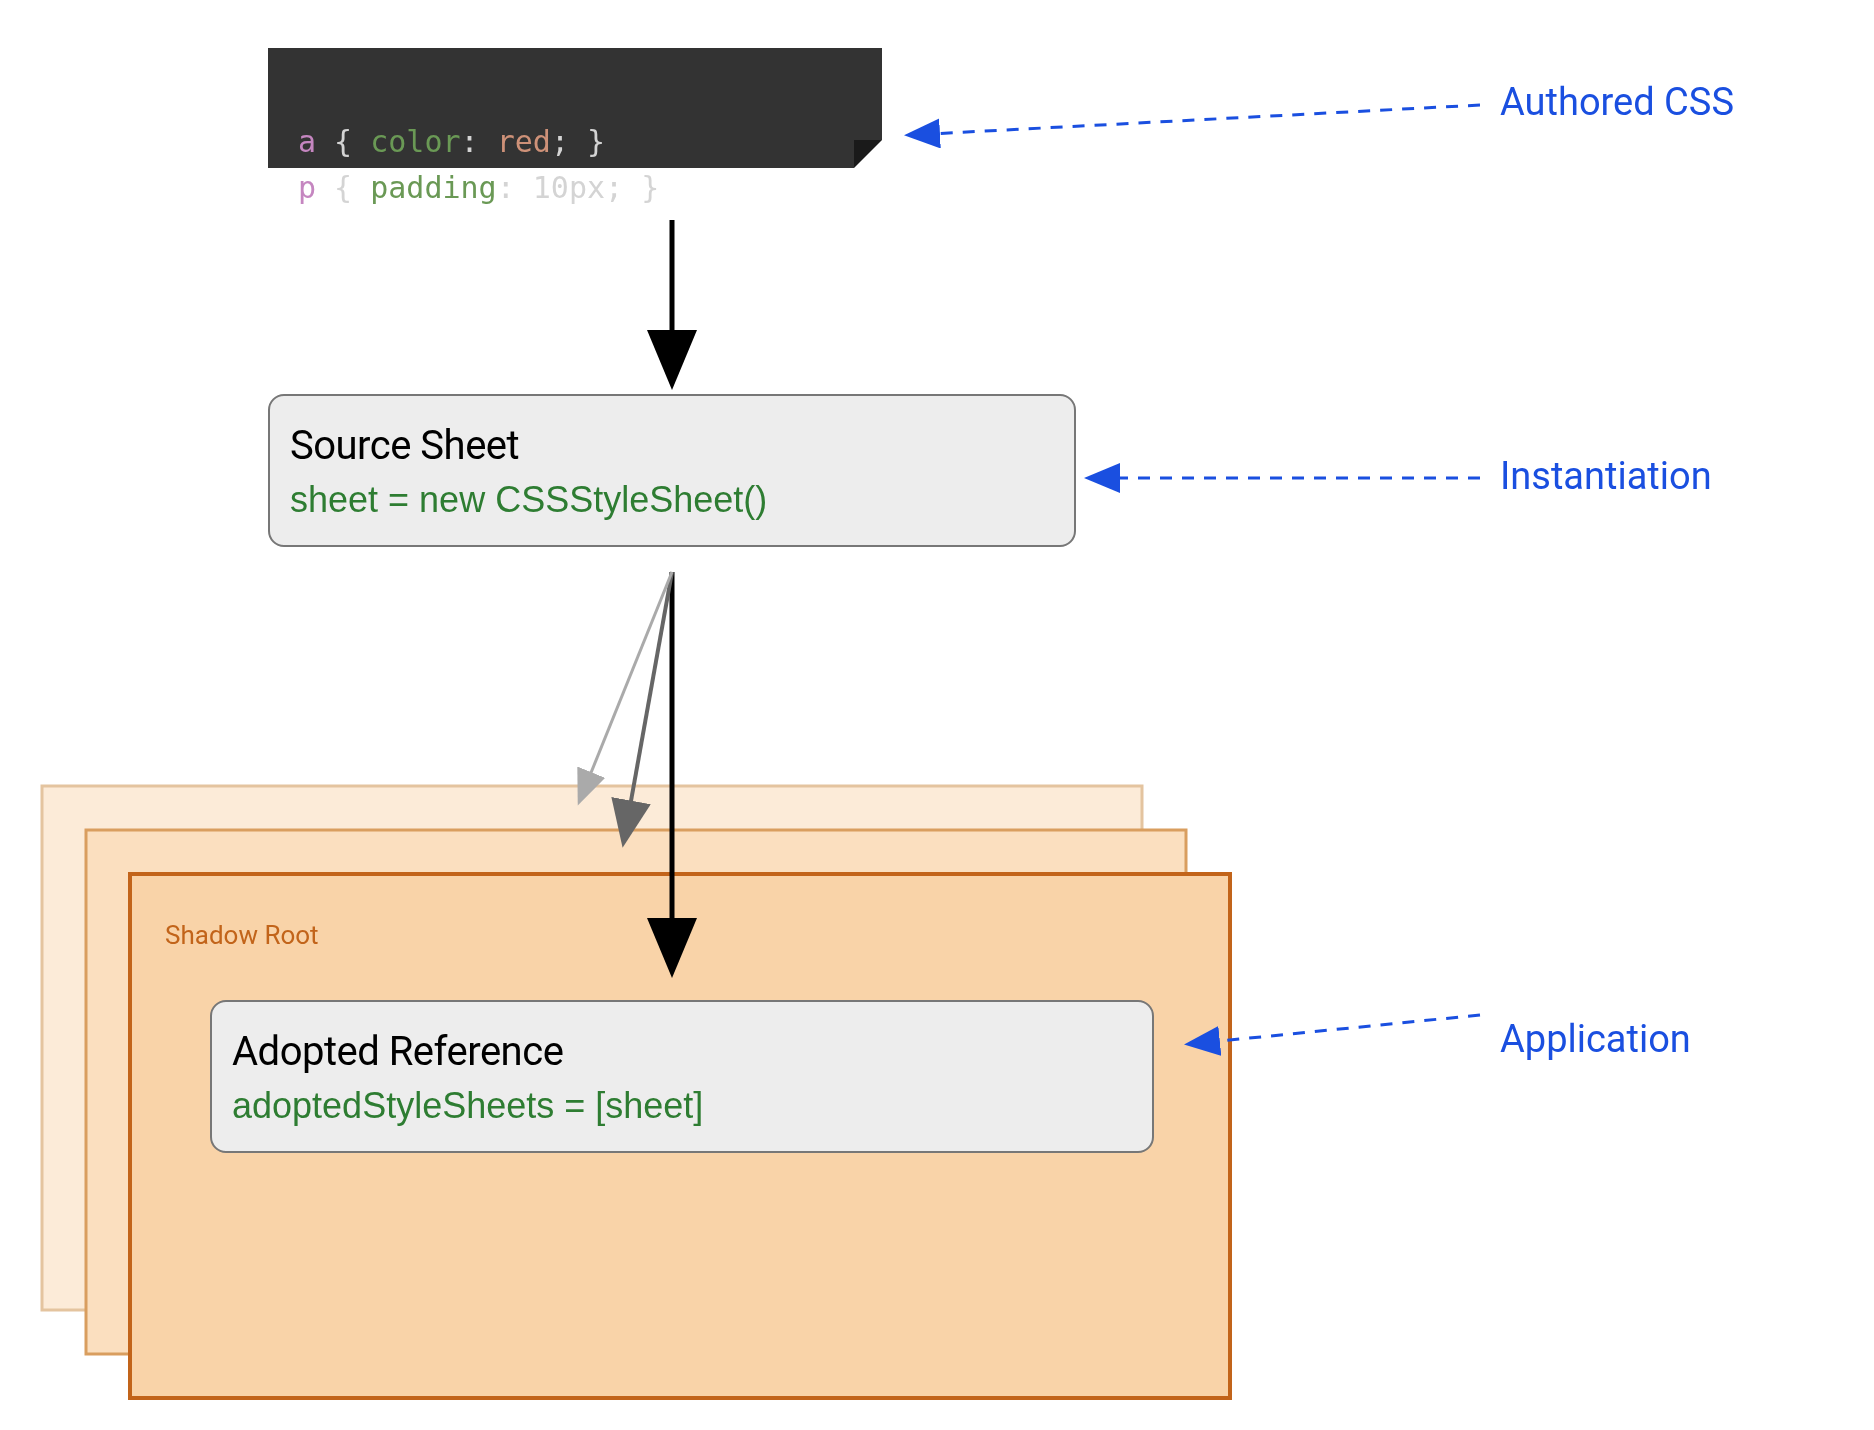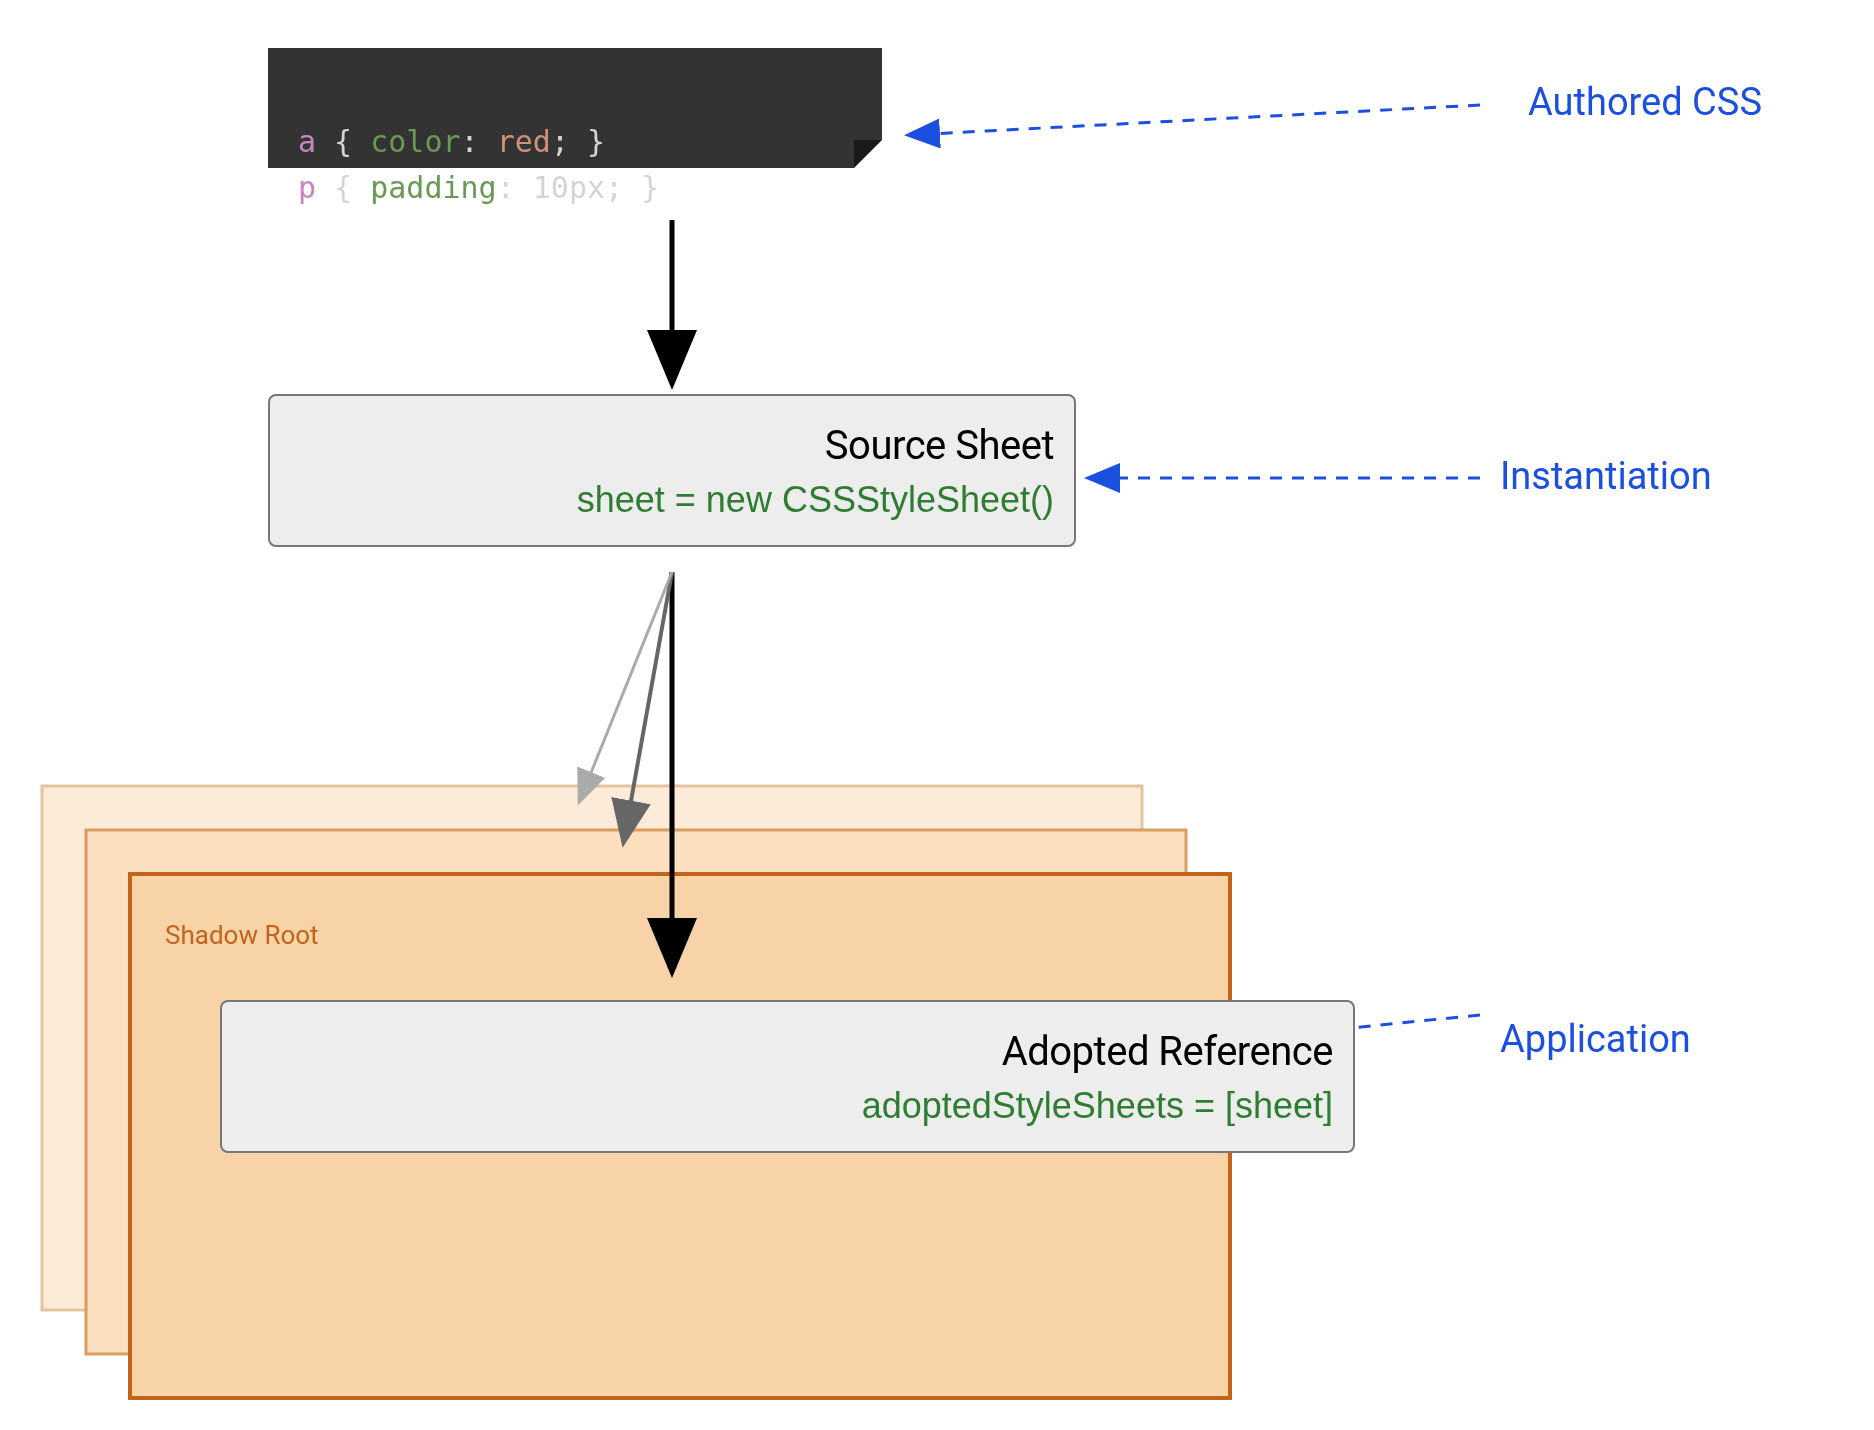--- a/index.html
+++ b/index.html
@@ -41,22 +41,22 @@
   .tok-brace { color: #d4d4d4; }
   .tok-prop  { color: #6a9955; }
   .tok-val   { color: #d4d4d4; }
   .tok-red   { color: #ce9178; }
 
   
   .infobox {
     position: absolute;
     background: #ededed;
     border: 2px solid #777;
-    border-radius: 8px;
-    text-align: right;
+    border-radius: 16px;
+    text-align: left;
     padding: 26px 20px 24px;
   }
   .infobox .title {
     font-size: 40px;
     color: #000;
     font-weight: 400;
     letter-spacing: -0.5px;
   }
   .infobox .code {
     font-family: Liberation Sans, sans-serif;
@@ -132,22 +132,22 @@
     <div class="code-fold"></div>
   </div>
 
   <div class="infobox" style="left:268px; top:394px; width:808px;">
     <div class="title">Source Sheet</div>
     <div class="code">sheet = new CSSStyleSheet()</div>
   </div>
 
   <div class="shadow-label">Shadow Root</div>
 
-  <div class="infobox" style="left:220px; top:1000px; width:1135px;">
+  <div class="infobox" style="left:210px; top:1000px; width:944px;">
     <div class="title">Adopted Reference</div>
     <div class="code">adoptedStyleSheets = [sheet]</div>
   </div>
 
-  <div class="annot" style="left:1500px; top:80px;margin-left:28px;">Authored CSS</div>
+  <div class="annot" style="left:1500px; top:80px;">Authored CSS</div>
   <div class="annot" style="left:1500px; top:454px;">Instantiation</div>
   <div class="annot" style="left:1500px; top:988px;margin-top:29px;">Application</div>
 
 </div>
 
 </body></html>

